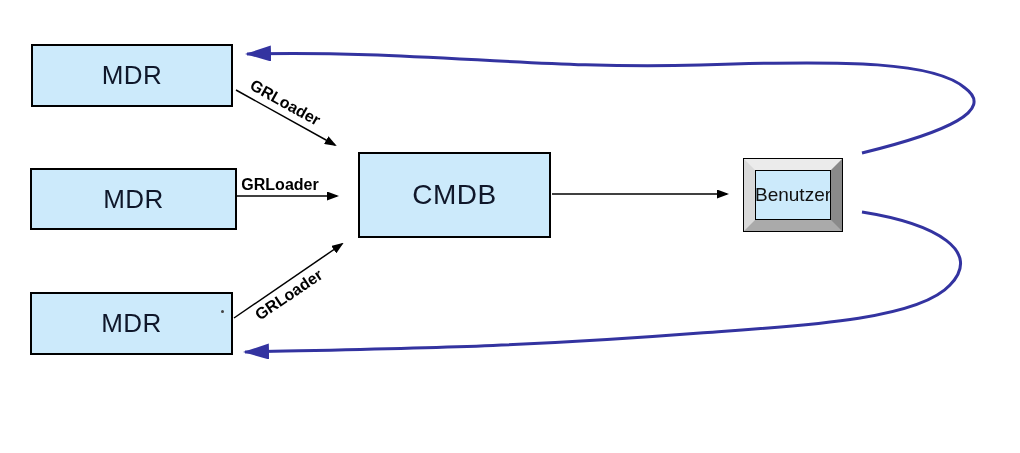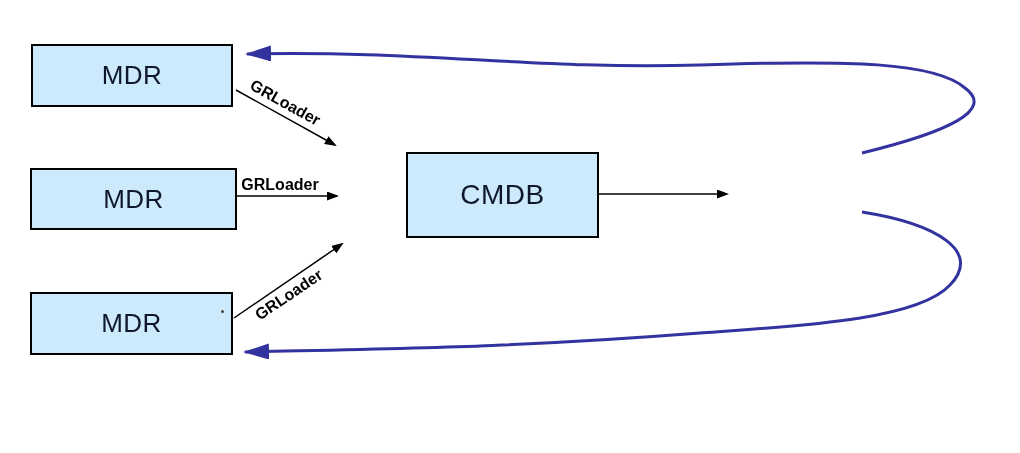--- a/index.html
+++ b/index.html
@@ -43,21 +43,21 @@
     display: flex;
     align-items: center;
     justify-content: center;
     color: #0f172a;
     font-size: 26px;
     letter-spacing: 0.5px;
   }
   .node.mdr-top    { left: 31px;  top: 44px;  width: 202px; height: 63px; }
   .node.mdr-middle { left: 30px;  top: 168px; width: 207px; height: 62px; }
   .node.mdr-bottom { left: 30px;  top: 292px; width: 203px; height: 63px; }
-  .node.cmdb       { left: 358px; top: 152px; width: 193px; height: 86px; font-size: 28px; margin-left: 48px; }
+  .node.cmdb       { left: 358px; top: 152px; width: 193px; height: 86px; font-size: 28px; }
 
   .benutzer-outer {
     position: absolute;
     left: 743px;
     top: 158px;
     width: 100px;
     height: 74px;
     box-sizing: border-box;
     border: 1px solid #000;
     background: #c9c9c9;
@@ -139,19 +139,24 @@
 
     <path class="blue-edge" d="M862 153 C948 132 995 110 965 88 C935 62 850 60 700 65 C540 70 420 50 247 54" marker-end="url(#arrowBlue)"></path>
     <path class="blue-edge" d="M862 212 C938 224 982 252 950 285 C918 320 800 326 700 333 C520 347 420 348 245 352" marker-end="url(#arrowBlue)"></path>
   </svg>
 
   <div class="node mdr-top">MDR</div>
   <div class="node mdr-middle">MDR</div>
   <div class="node mdr-bottom">MDR</div>
   <div class="node cmdb">CMDB</div>
 
+  <div class="benutzer-outer">
+    <div class="benutzer-bevel">
+      <div class="benutzer-inner">Benutzer</div>
+    </div>
+  </div>
 
   <span class="edge-label top">GRLoader</span>
   <span class="edge-label middle">GRLoader</span>
   <span class="edge-label bottom">GRLoader</span>
 
   <div class="stray-dot"></div>
 </div>
 
 </body></html>

